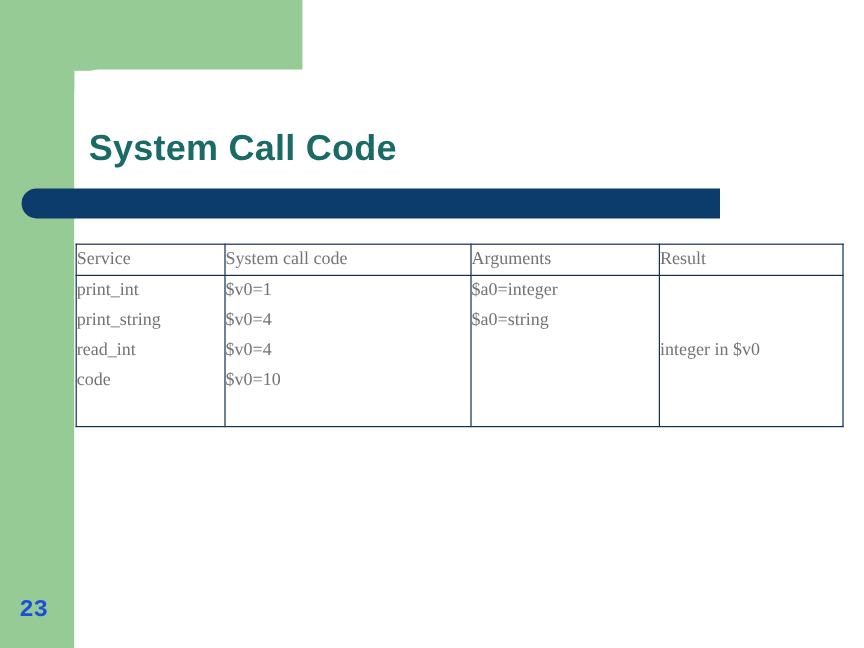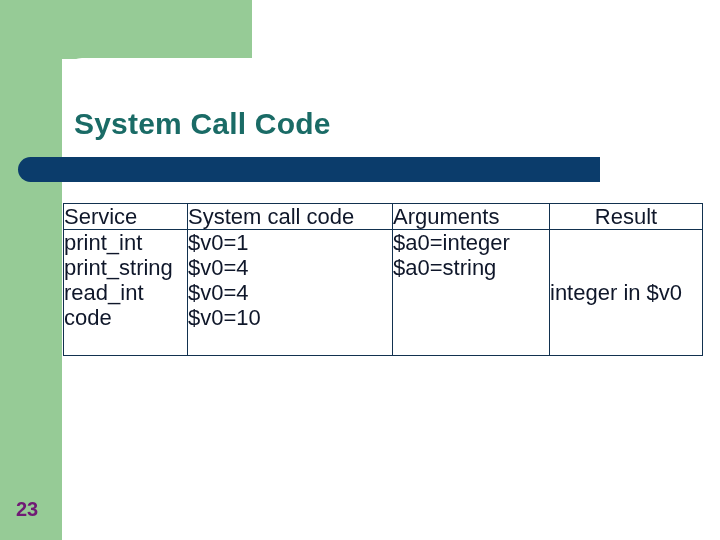--- a/index.html
+++ b/index.html
@@ -73,56 +73,58 @@
   }
 
   
   .call-table {
     position: absolute;
     left: 63px;
     top: 203px;
     width: 639px;
     border-collapse: collapse;
     table-layout: fixed;
-    font-size: 22px;
-    color: #0f172a;
+    font-size: 15px;
+    color: #737373;
+    font-family: Liberation Serif, serif;
   }
   .call-table td,
   .call-table th {
     border: 1px solid #12314f;
     padding: 0;
     font-weight: normal;
     vertical-align: top;
     line-height: 25px;
     height: 25px;
   }
   .call-table .col-service   { width: 124px; }
   .call-table .col-code      { width: 205px; }
   .call-table .col-args      { width: 157px; }
   .call-table .col-result    { width: 153px; }
 
   .cell-pad-left  { padding-left: 3px;  text-align: left; }
   .cell-center    { text-align: left; }
   .cell-result    { padding-left: 6px;  text-align: left; }
 
-  .hdr-result { text-align: center; }
+  .hdr-result { text-align: left; }
 
   .body-cell { vertical-align: top; margin-left: 40px; }
   .stack-line { display: block; height: 25px; line-height: 25px; white-space: nowrap; }
   .stack-line.blank { color: transparent; }
 
   
   .page-number {
     position: absolute;
     left: 16px;
     top: 497px;
     font-size: 20px;
     font-weight: bold;
-    color: #701a75;
+    color: #1d4ed8;
     line-height: 24px;
+    font-family: Liberation Mono, monospace;
   }
 </style>
 </head>
 <body>
 
 <div id="slide">
 
   <div class="green-top-block"></div>
   <div class="green-left-strip"></div>
   <div class="white-panel"></div>

